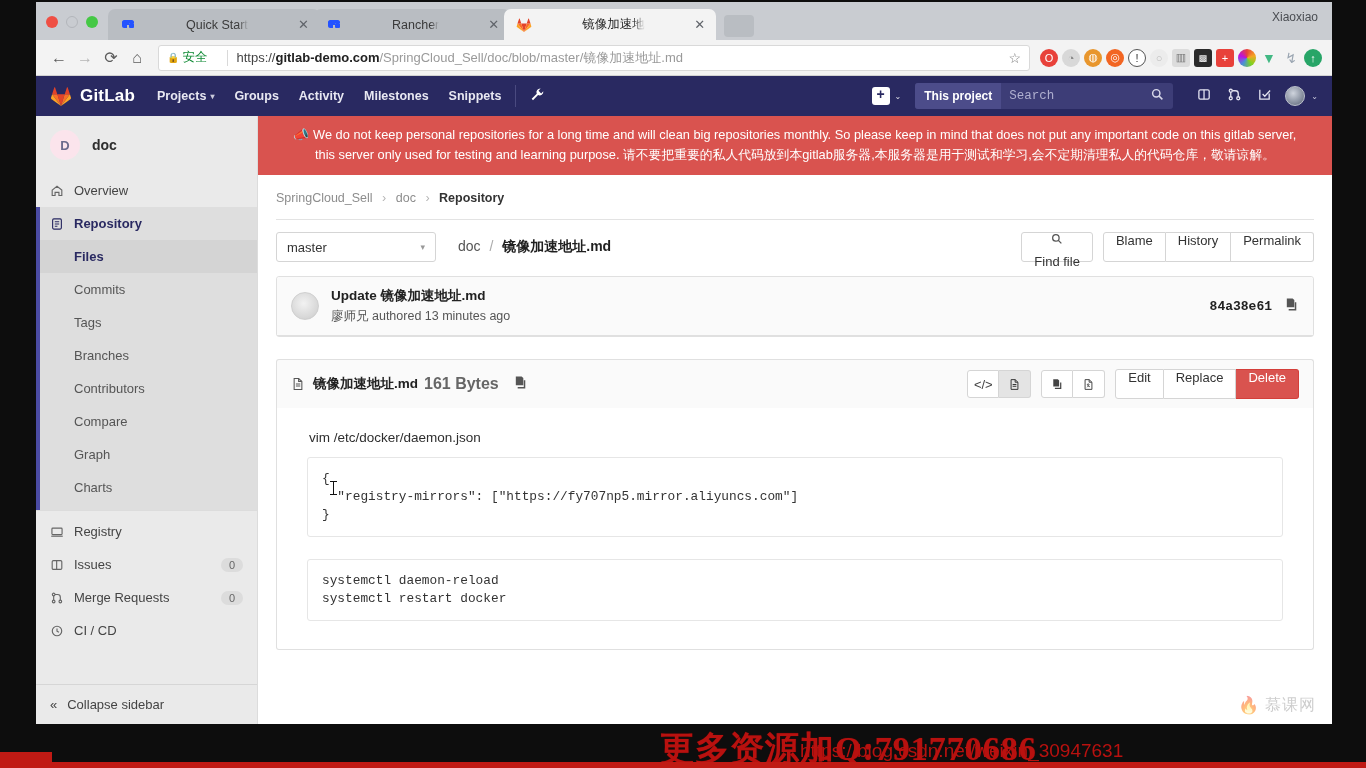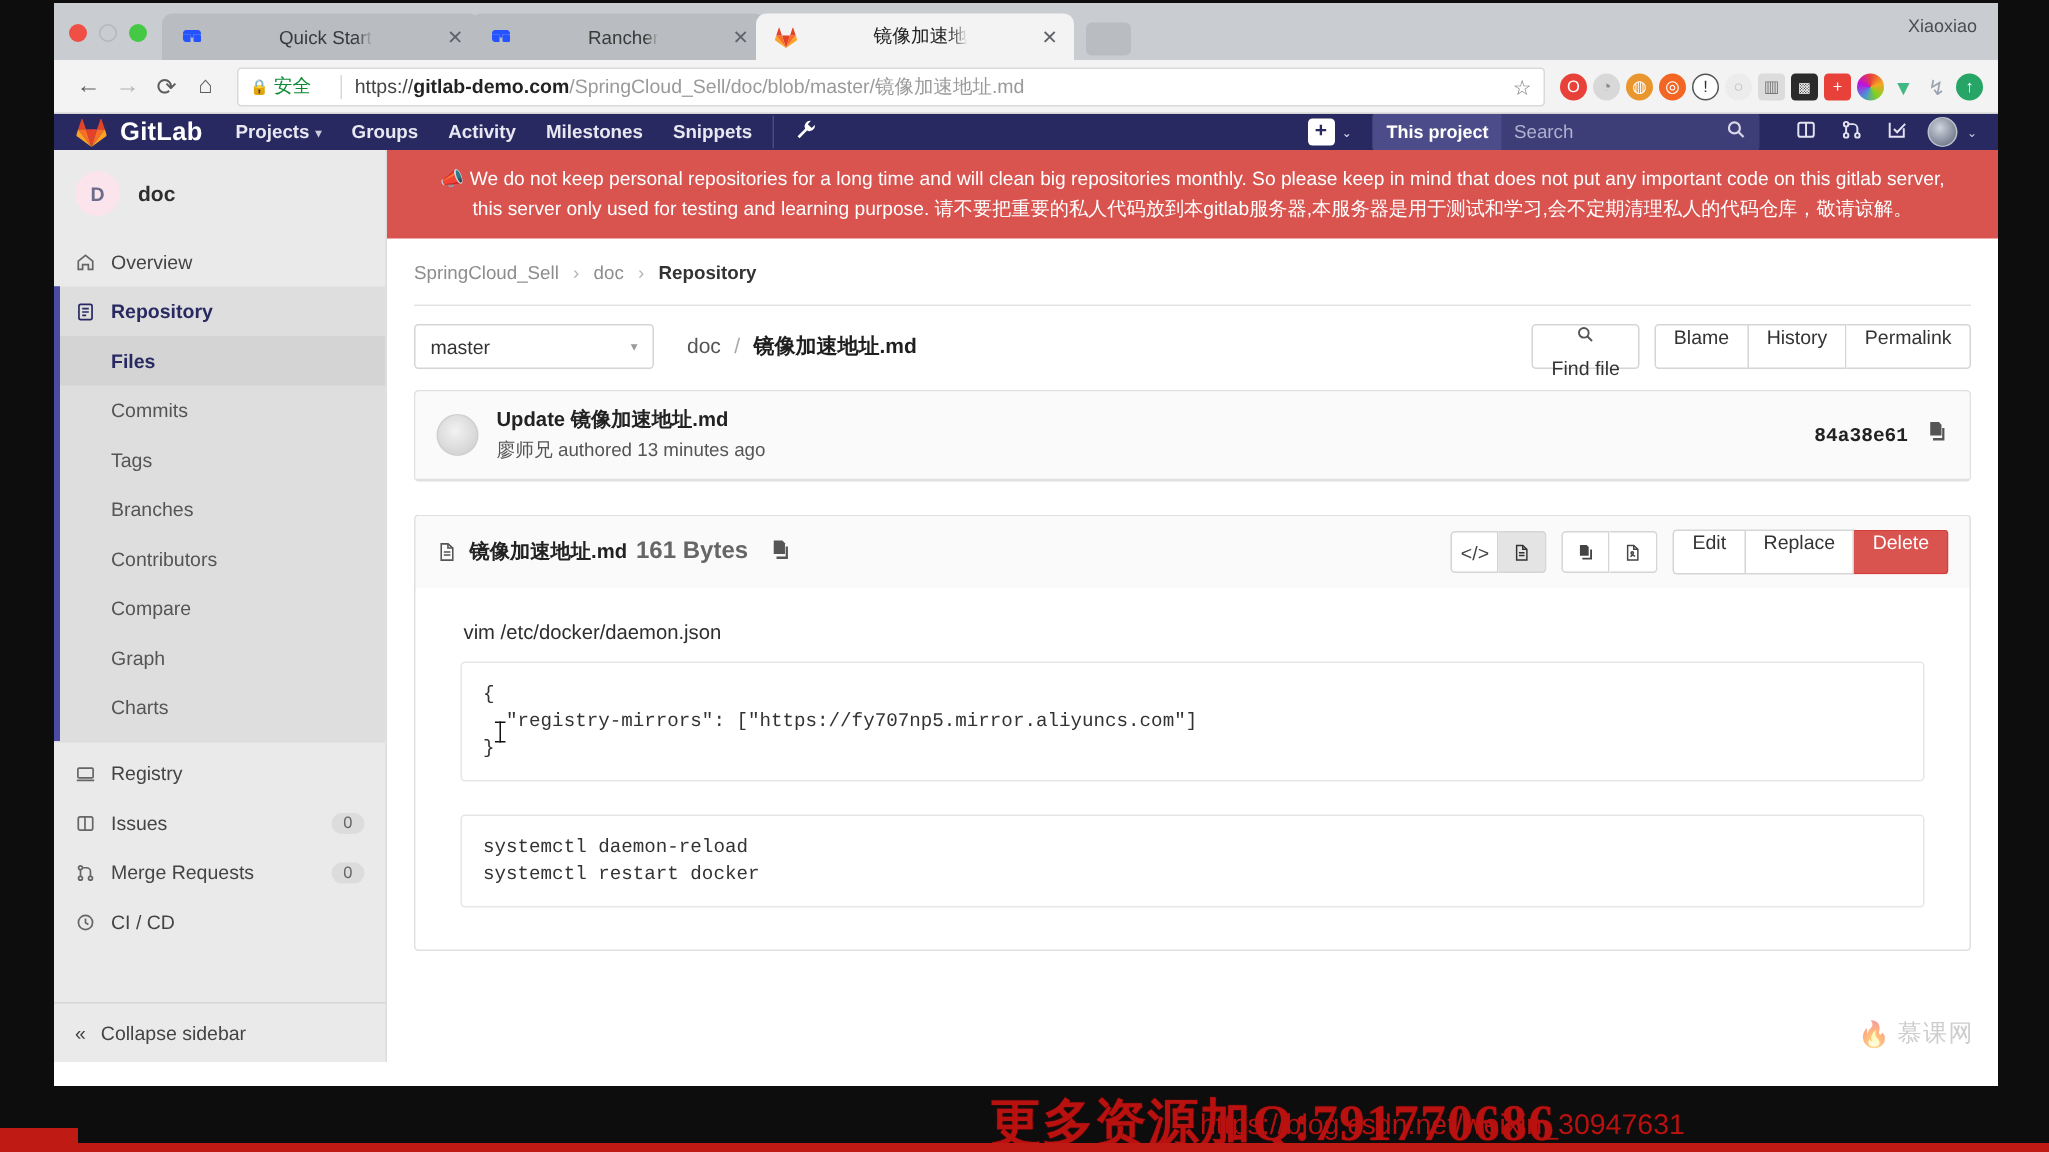--- a/index.html
+++ b/index.html
@@ -88,21 +88,21 @@
   .ext {
     width: 18px; height: 18px; border-radius: 3px;
     display: flex; align-items: center; justify-content: center;
     font-size: 11px; color: #fff;
   }
 
   
   .page { height: 648px; background: #fff; position: relative; overflow: hidden; }
 
   .navbar {
-    height: 24px; background: #292961;
+    height: 40px; background: #292961;
     display: flex; align-items: center; padding: 0 14px;
     color: #fff;
   }
   .brand { display: flex; align-items: center; margin-right: 22px; }
   .brand .logo { width: 22px; height: 22px; margin-right: 8px; }
   .brand .btxt { font-size: 17px; font-weight: 600; letter-spacing: .2px; }
   .navlinks { display: flex; align-items: center; gap: 20px; }
   .navlink { font-size: 12.5px; font-weight: 600; color: #e8e8f2; white-space: nowrap;
              display: flex; align-items: center; gap: 4px; }
   .caret { font-size: 8px; opacity: .85; }
@@ -121,21 +121,21 @@
     background: #3d3d77; border-radius: 3px; margin-right: 16px;
   }
   .scope {
     background: #4c4c8a; height: 26px; display: flex; align-items: center;
     padding: 0 9px; font-size: 12px; font-weight: 600; color: #fff;
     border-radius: 3px 0 0 3px;
   }
   .searchinput {
     background: transparent; border: 0; outline: none; width: 150px;
     color: #cfcfe8; font-size: 12.5px; padding: 0 8px;
-    font-family: Liberation Sans, sans-serif;
+    font-family: Liberation Mono, monospace;
   }
   .searchinput::placeholder { color: #b0b0d0; }
   .sicon { padding: 0 9px 0 0; color: #d8d8ea; font-size: 13px; }
   .navicon { width: 30px; text-align: center; color: #e2e2f0; font-size: 14px; }
   .avatar-nav {
     width: 20px; height: 20px; border-radius: 50%;
     background: radial-gradient(circle at 40% 35%, #cfd4dd, #7b8494 70%, #5a6372);
     margin-left: 6px; border: 1px solid #bcc1cc;
   }
 

